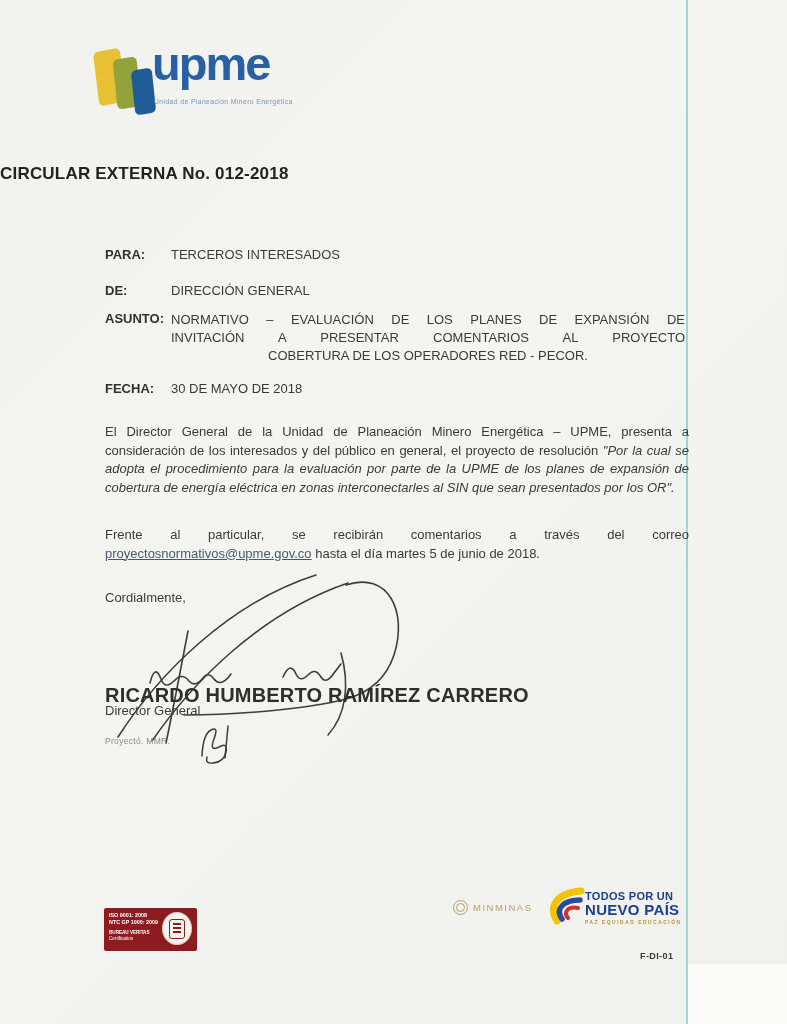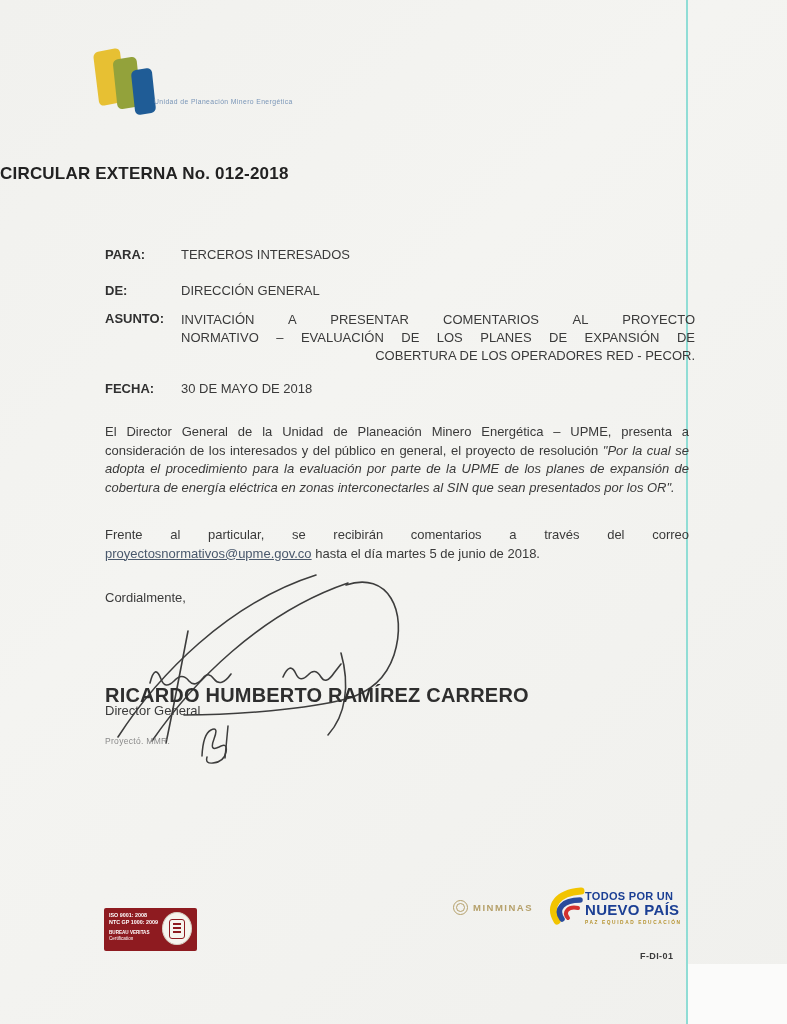--- a/index.html
+++ b/index.html
@@ -20,23 +20,23 @@
   .flag.blue{left:39px;top:25px;width:21px;height:45px;background:#1f5c96;transform:rotate(-6deg) skewY(-3deg);}
   .wordmark{position:absolute;left:58px;top:-8px;font-size:47px;font-weight:700;letter-spacing:-2px;color:#2b5fa3;}
   .logo-tagline{position:absolute;left:60px;top:54px;font-size:6.8px;color:#7a96b8;letter-spacing:.4px;}
 
   .doc-title{position:absolute;left:0;top:164px;width:787px;text-align:left;
     font-size:17px;font-weight:700;color:#222;letter-spacing:.2px;}
 
   
   .field{position:absolute;left:105px;width:584px;}
   .field-label{position:absolute;left:0;top:0;font-weight:700;font-size:13px;color:#303030;}
-  .field-value{position:absolute;left:76px;top:0;width:514px;font-size:13px;color:#3a3a3a;}
+  .field-value{position:absolute;left:66px;top:0;width:514px;font-size:13px;color:#3a3a3a;}
   .jline{text-align:justify;text-align-last:justify;line-height:18px;}
-  .nline{text-align:right;line-height:18px;}
+  .nline{text-align:center;line-height:18px;}
 
   
   .para{position:absolute;left:105px;width:584px;font-size:13px;line-height:18.5px;
     text-align:justify;color:#3a3a3a;}
   .quote{font-style:italic;}
   .p2line1{text-align:justify;text-align-last:justify;}
   .email-link{color:#49586c;text-decoration:underline;}
 
   .closing{position:absolute;left:105px;top:590px;font-size:13px;}
   .sig-svg{position:absolute;left:88px;top:565px;pointer-events:none;}
@@ -53,21 +53,21 @@
   .iso-badge .l1{font-size:5.4px;font-weight:700;line-height:6.6px;}
   .iso-badge .l2{font-size:4.6px;line-height:5.8px;margin-top:5px;font-weight:700;}
   .iso-seal{position:absolute;right:5px;top:4px;width:30px;height:33px;background:#f6f4ee;border-radius:50%;
     border:1px solid #d8d2c4;display:flex;align-items:center;justify-content:center;}
   .iso-seal-inner{width:16px;height:20px;border:1.5px solid #8e1b20;border-radius:3px;position:relative;}
   .iso-seal-inner:before{content:"";position:absolute;left:3px;top:3px;width:8px;height:2px;background:#8e1b20;box-shadow:0 4px 0 #8e1b20,0 8px 0 #8e1b20;}
 
   .minminas{position:absolute;left:453px;top:900px;display:flex;align-items:center;gap:5px;}
   .minminas-seal{width:15px;height:15px;border:1.6px solid #b5a06a;border-radius:50%;display:flex;align-items:center;justify-content:center;}
   .minminas-seal:before{content:"";width:7px;height:7px;border:1.2px solid #b5a06a;border-radius:50%;}
-  .minminas-label{font-size:9.5px;letter-spacing:1.5px;color:#b5a06a;font-weight:700;}
+  .minminas-label{font-size:9.5px;letter-spacing:1.5px;color:#b5a06a;font-weight:400;}
 
   .campaign{position:absolute;left:543px;top:884px;display:flex;align-items:center;}
   .campaign-text{margin-left:0;}
   .campaign-l1{font-size:11px;font-weight:700;color:#1b3f94;letter-spacing:.3px;line-height:12px;}
   .campaign-l2{font-size:15px;font-weight:700;color:#1b3f94;letter-spacing:.3px;line-height:16px;}
   .campaign-tag{font-size:4.8px;color:#b5922f;letter-spacing:1.6px;margin-top:2px;font-weight:700;}
 
   .form-code{position:absolute;left:612px;top:951px;font-size:9px;font-weight:700;color:#3a3a3a;letter-spacing:.4px;padding-left:28px;}
 </style>
 </head>
@@ -75,38 +75,39 @@
 
 <div class="page">
 
   <div class="scan-line"></div>
   <div class="corner-white"></div>
 
   <div class="logo">
     <div class="flag yellow"></div>
     <div class="flag olive"></div>
     <div class="flag blue"></div>
+    <div class="wordmark">upme</div>
     <div class="logo-tagline">Unidad de Planeación Minero Energética</div>
   </div>
 
   <div class="doc-title">CIRCULAR EXTERNA No. 012-2018</div>
 
   <div class="field" style="top:247px">
     <span class="field-label">PARA:</span>
     <span class="field-value">TERCEROS INTERESADOS</span>
   </div>
   <div class="field" style="top:283px">
     <span class="field-label">DE:</span>
     <span class="field-value">DIRECCIÓN GENERAL</span>
   </div>
   <div class="field" style="top:311px">
     <span class="field-label">ASUNTO:</span>
     <span class="field-value">
+      <div class="jline">NORMATIVO – EVALUACIÓN DE LOS PLANES DE EXPANSIÓN DE</div>
       <div class="jline">INVITACIÓN A PRESENTAR COMENTARIOS AL PROYECTO</div>
-      <div class="jline">NORMATIVO – EVALUACIÓN DE LOS PLANES DE EXPANSIÓN DE</div>
       <div class="nline">COBERTURA DE LOS OPERADORES RED - PECOR.</div>
     </span>
   </div>
   <div class="field" style="top:381px">
     <span class="field-label">FECHA:</span>
     <span class="field-value">30 DE MAYO DE 2018</span>
   </div>
 
   <div class="para" style="top:423px"><span>El Director General de la Unidad de Planeación Minero Energética – UPME, presenta a consideración de los interesados y del público en general, el proyecto de resolución </span><span class="quote">"Por la cual se adopta el procedimiento para la evaluación por parte de la UPME de los planes de expansión de cobertura de energía eléctrica en zonas interconectarles al SIN que sean presentados por los OR".</span></div>
 

